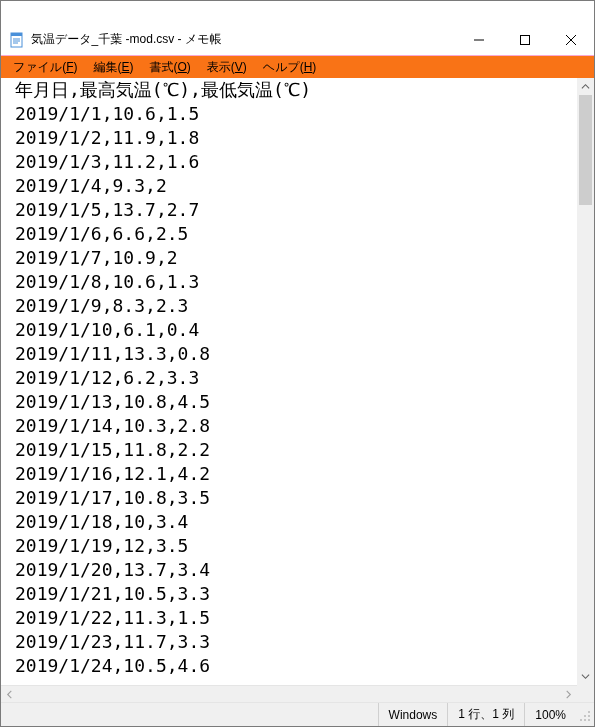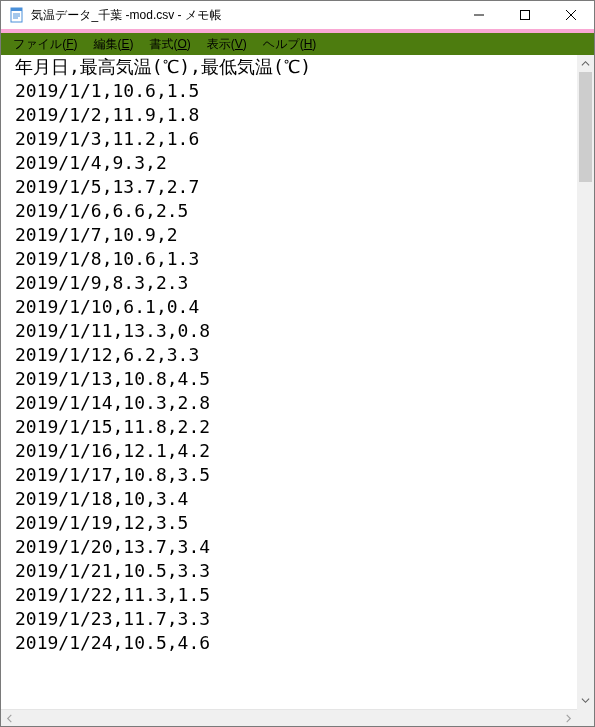--- a/index.html
+++ b/index.html
@@ -18,21 +18,22 @@
     border: 1px solid #7a7a7a;
     display: flex;
     flex-direction: column;
     box-shadow: 0 0 8px rgba(0,0,0,0.2);
   }
   .titlebar {
     height: 32px;
     display: flex;
     align-items: center;
     background: #fff;
-    border-bottom: 4px solid #f9a8d4;
+    border-bottom: 1px solid #f9a8d4;
+    margin-top: 23px;
   }
   .titlebar-icon {
     width: 16px;
     height: 16px;
     margin-left: 8px;
     margin-right: 6px;
     flex-shrink: 0;
   }
   .titlebar-title {
     flex: 1;
@@ -51,21 +52,21 @@
     align-items: center;
     justify-content: center;
     color: #000;
   }
   .win-btn svg { width: 10px; height: 10px; }
   .menubar {
     height: 22px;
     display: flex;
     align-items: center;
     padding: 0 4px;
-    background: #4d7c0f;
+    background: #f97316;
     font-size: 12px;
   }
   .menu-item {
     padding: 2px 8px;
     color: #000;
   }
   .menu-item u { text-decoration: underline; }
   .content-wrap {
     flex: 1;
     display: flex;
@@ -243,14 +244,30 @@
       <div class="scroll-track-h"></div>
       <div class="scroll-arrow-h">
         <svg viewBox="0 0 10 10" width="9" height="9">
             <path d="M3 1 L7 5 L3 9" fill="none" stroke="#a0a0a0" stroke-width="1.2"></path>
           </svg>
       </div>
     </div>
     <div class="corner"></div>
   </div>
 
+  <div class="statusbar">
+    <div class="status-spacer"></div>
+    <div class="status-section">Windows</div>
+    <div class="status-section">1 行、1 列</div>
+    <div class="status-section">100%</div>
+    <div class="grip">
+      <svg viewBox="0 0 16 16">
+        <circle cx="13" cy="5" r="0.8" fill="#909090"></circle>
+        <circle cx="9" cy="9" r="0.8" fill="#909090"></circle>
+          <circle cx="13" cy="9" r="0.8" fill="#909090"></circle>
+        <circle cx="5" cy="13" r="0.8" fill="#909090"></circle>
+          <circle cx="9" cy="13" r="0.8" fill="#909090"></circle>
+          <circle cx="13" cy="13" r="0.8" fill="#909090"></circle>
+      </svg>
+    </div>
+  </div>
 
 </div>
 
 </body></html>

